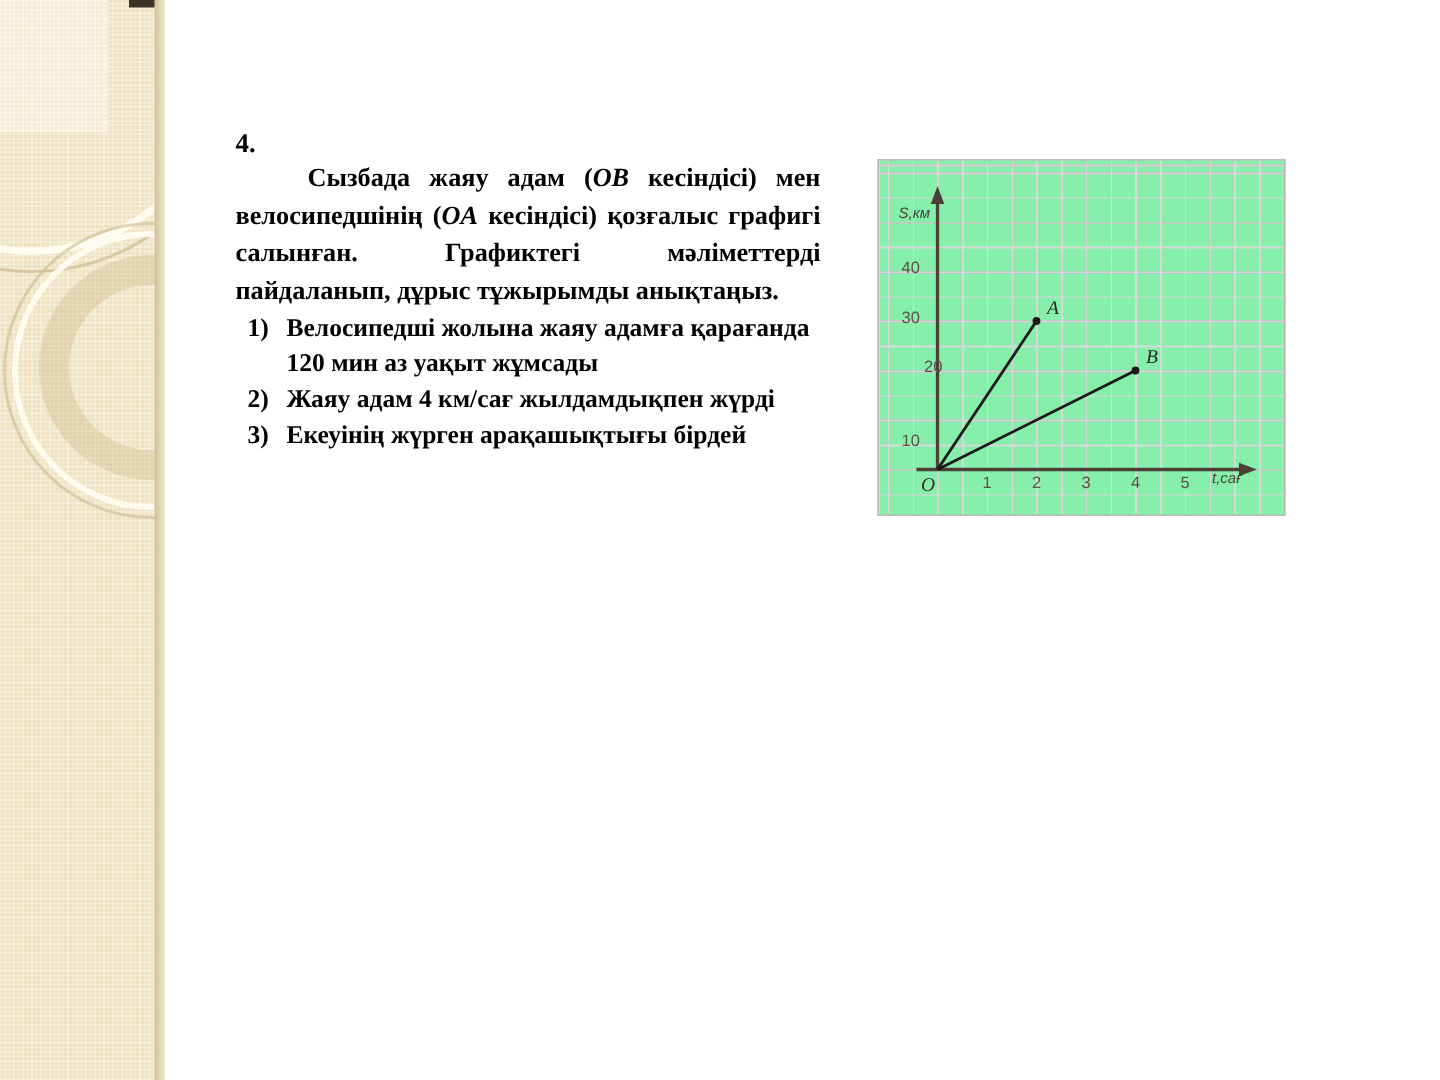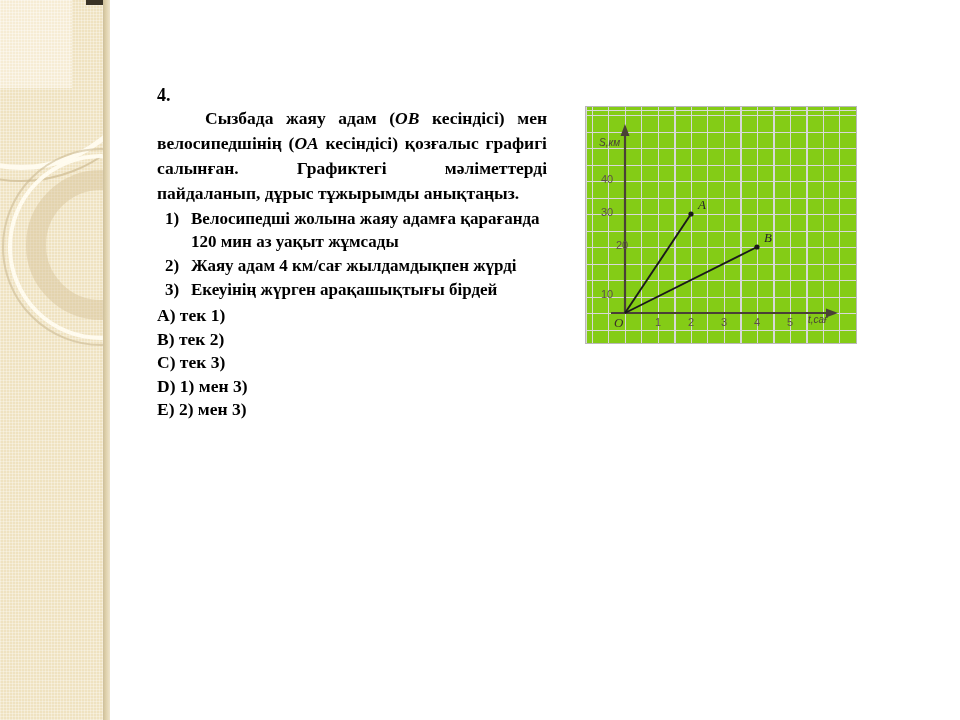--- a/index.html
+++ b/index.html
@@ -149,21 +149,21 @@
     white-space: pre;
   }
 
   
   #graph-figure {
     position: absolute;
     left: 585px;
     top: 106px;
     width: 272px;
     height: 238px;
-    background: #84cc16;
+    background: #86efac;
     border: 1px solid #b9b9b9;
     box-sizing: border-box;
     overflow: hidden;
   }
   #graph-grid {
     position: absolute;
     left: 0; top: 0;
     width: 100%; height: 100%;
     background-image:
       repeating-linear-gradient(0deg, #d8d8d8 0 1px, rgba(0,0,0,0) 1px 16.5px),
@@ -233,27 +233,20 @@
     <li class="statement-item">
       <span class="statement-marker">2)</span>
       <span>Жаяу адам 4 км/сағ жылдамдықпен жүрді</span>
     </li>
     <li class="statement-item">
       <span class="statement-marker">3)</span>
       <span>Екеуінің жүрген арақашықтығы бірдей</span>
     </li>
   </ul>
 
-  <ul class="option-list">
-    <li class="option-item">A) тек 1)</li>
-    <li class="option-item">B) тек 2)</li>
-    <li class="option-item">C) тек 3)</li>
-    <li class="option-item">D) 1) мен 3)</li>
-    <li class="option-item">E) 2) мен 3)</li>
-  </ul>
 </div>
 
 <div id="graph-figure">
   <div id="graph-grid"></div>
 
   <svg id="graph-svg" width="272" height="238" viewBox="0 0 272 238">
 
     <line x1="39" y1="206" x2="39" y2="26" stroke="#4a4036" stroke-width="2.2"></line>
     <polygon points="39,17 34.5,29 43.5,29" fill="#4a4036"></polygon>
 

